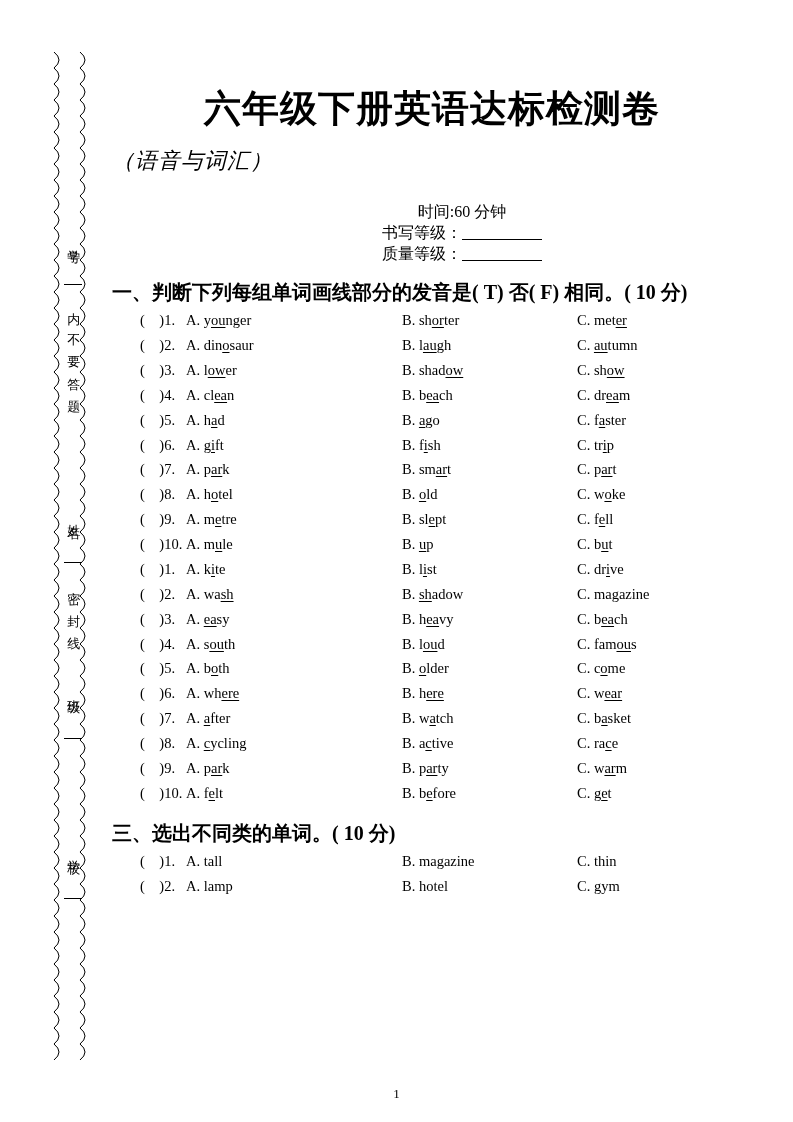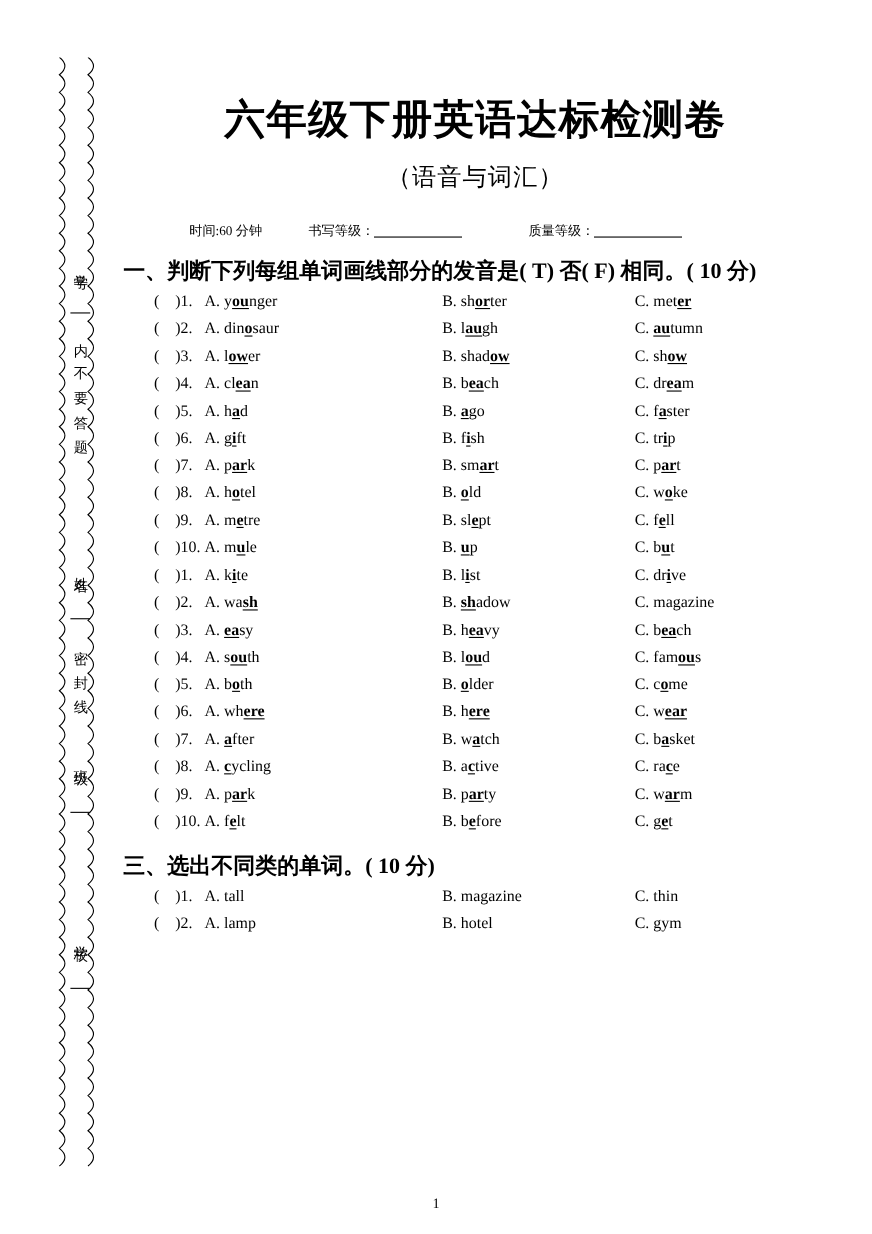--- a/index.html
+++ b/index.html
@@ -66,32 +66,33 @@
   .doc-title {
     font-size: 37px;
     font-weight: bold;
     text-align: center;
     letter-spacing: 1px;
     margin: 24px 0 0 0;
     font-family: "Liberation Serif", serif;
   }
   .doc-subtitle {
     font-size: 22px;
-    text-align: center;
     margin: 12px 0 0 0;
     letter-spacing: 1px;
+    font-style: italic;
   }
 
   .meta-row {
     display: flex;
     justify-content: flex-start;
     align-items: center;
     margin: 26px 0 0 0;
-    font-size: 12px;
+    font-size: 16px;
     padding-left: 60px;
+    flex-direction: column;
   }
   .meta-item { white-space: nowrap; }
   .meta-gap1 { width: 42px; }
   .meta-gap2 { width: 60px; }
   .blank-line {
     display: inline-block;
     width: 80px;
     border-bottom: 1px solid #000;
     height: 13px;
     vertical-align: -2px;
@@ -112,21 +113,21 @@
   }
   .q-paren {
     width: 74px;
     padding-left: 28px;
     box-sizing: border-box;
     white-space: nowrap;
   }
   .q-a { width: 216px; white-space: nowrap; }
   .q-b { width: 175px; white-space: nowrap; }
   .q-c { white-space: nowrap; }
-  .u { text-decoration: underline; text-underline-offset: 2px; font-weight: bold; }
+  .u { text-decoration: underline; text-underline-offset: 2px; }
 
   .page-num {
     position: absolute;
     left: 0;
     right: 0;
     bottom: 20px;
     text-align: center;
     font-size: 13px;
   }
 </style>

